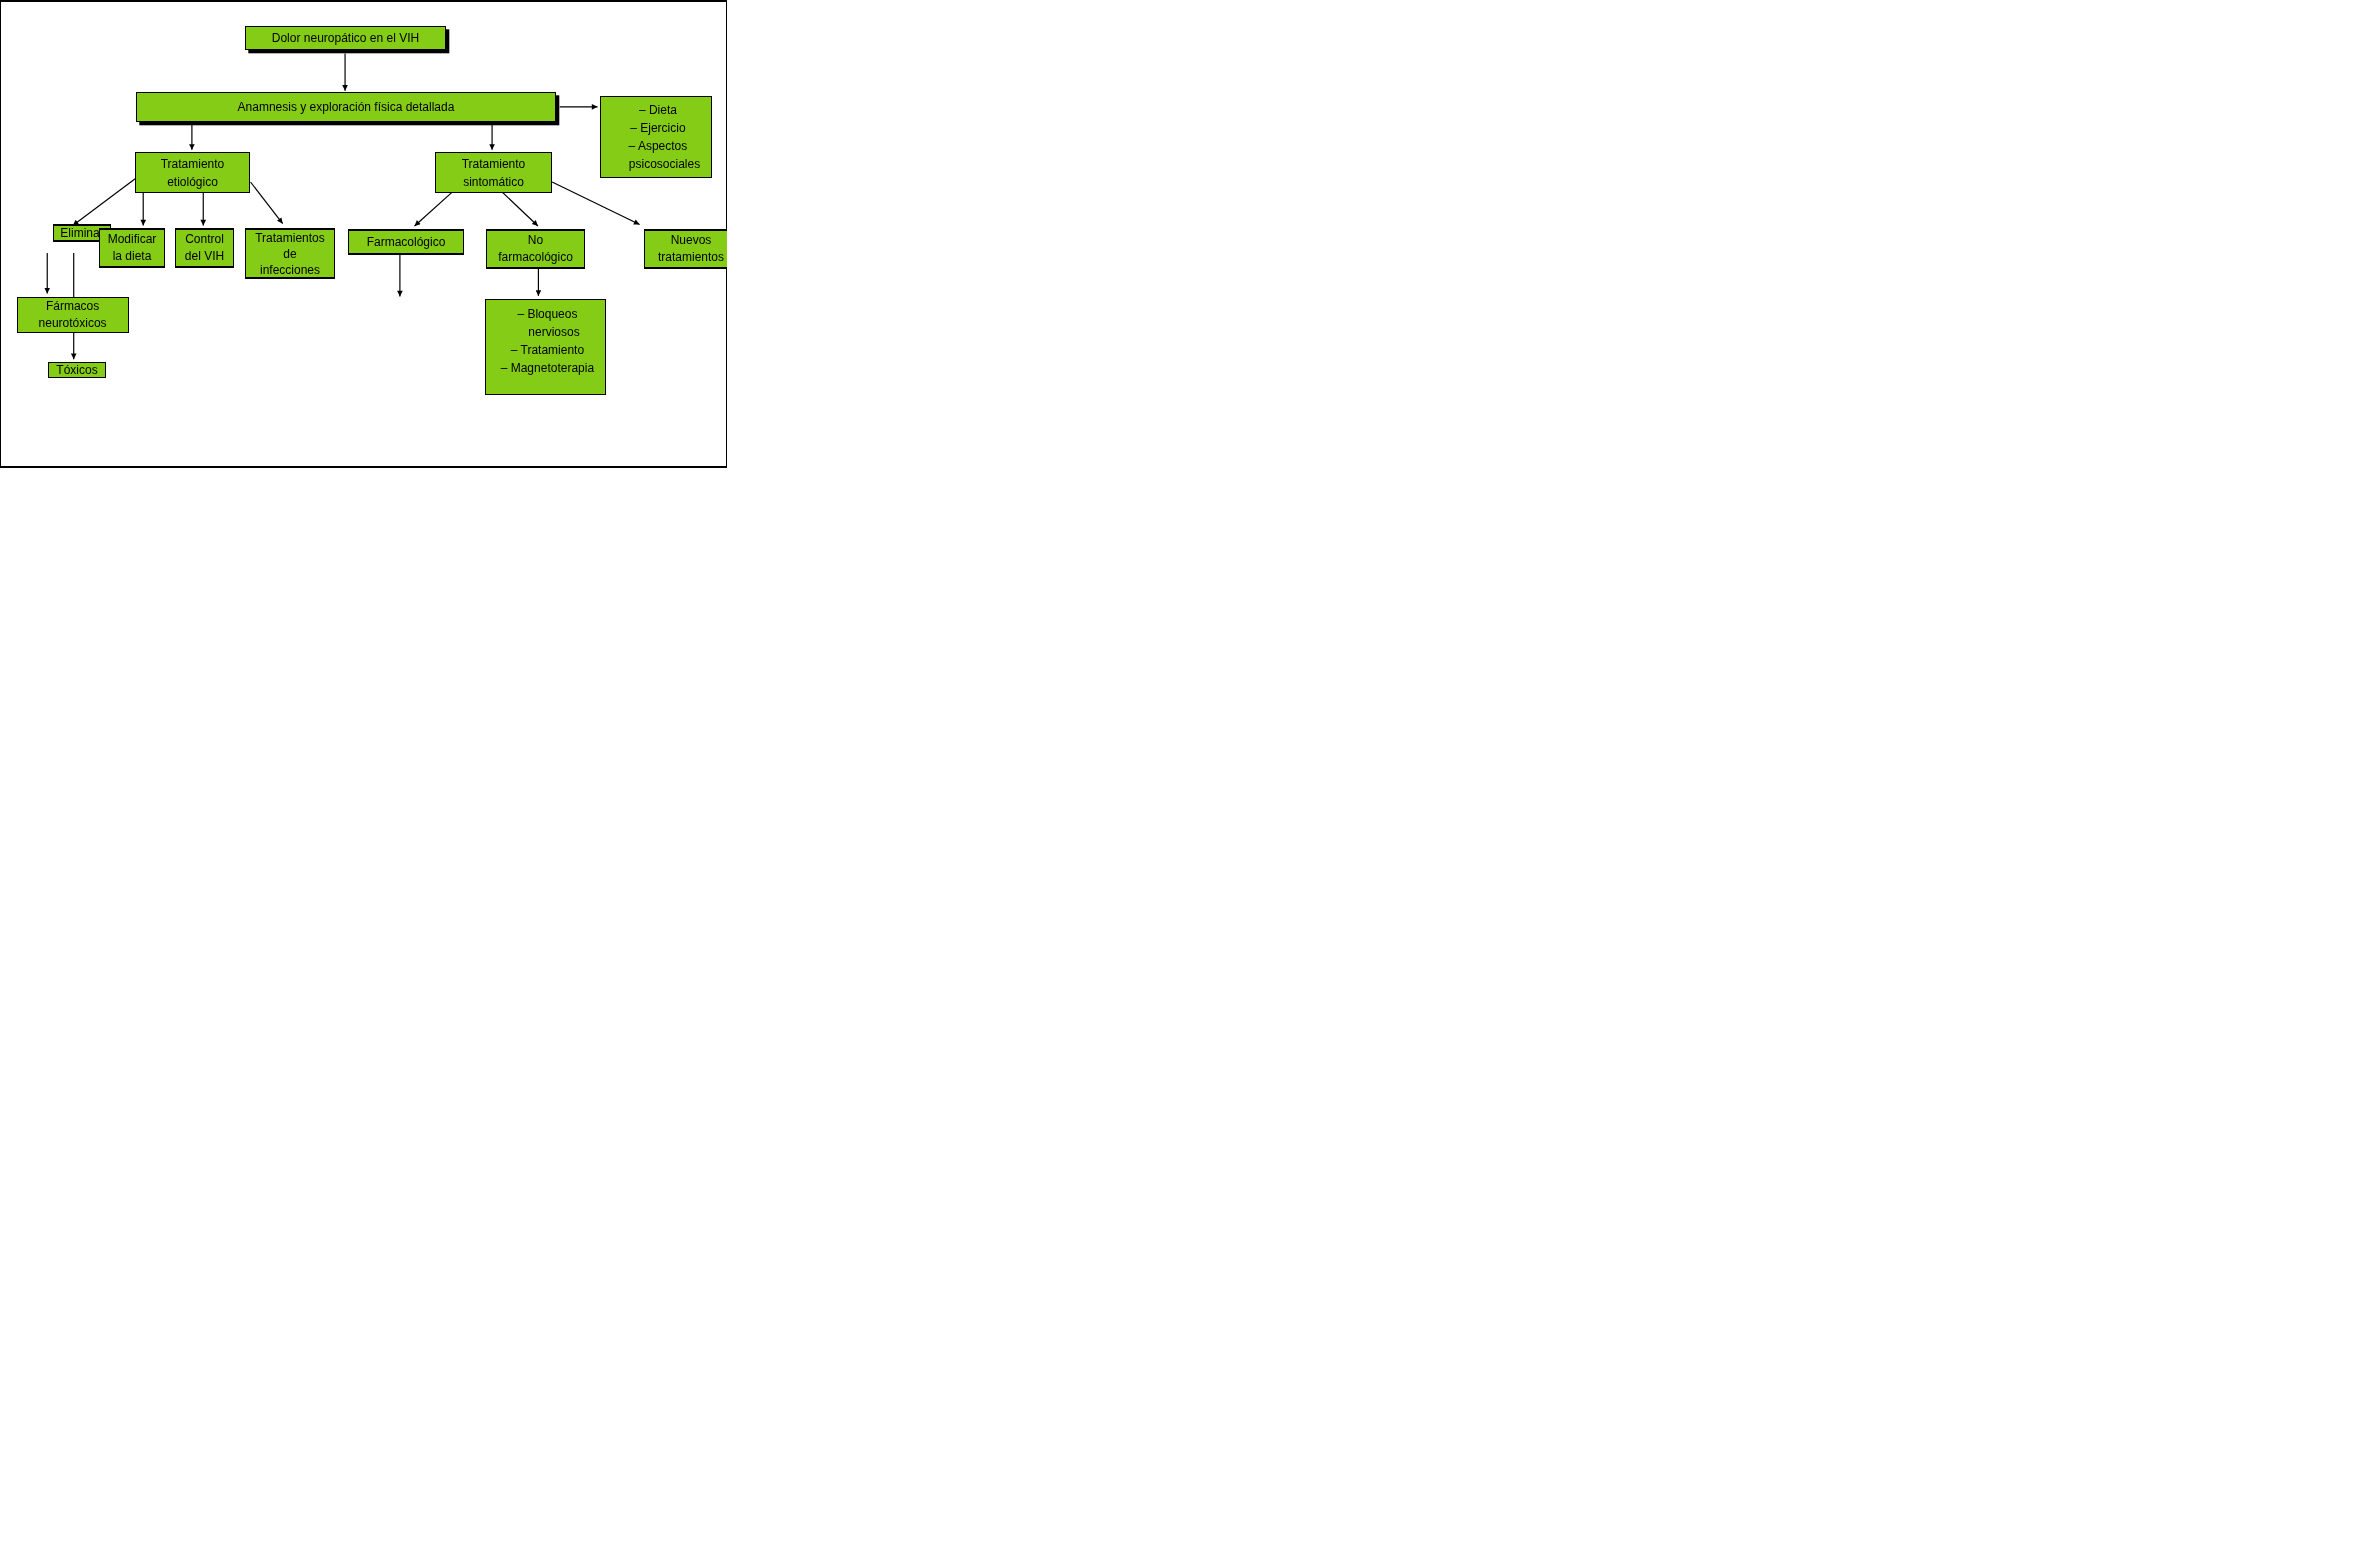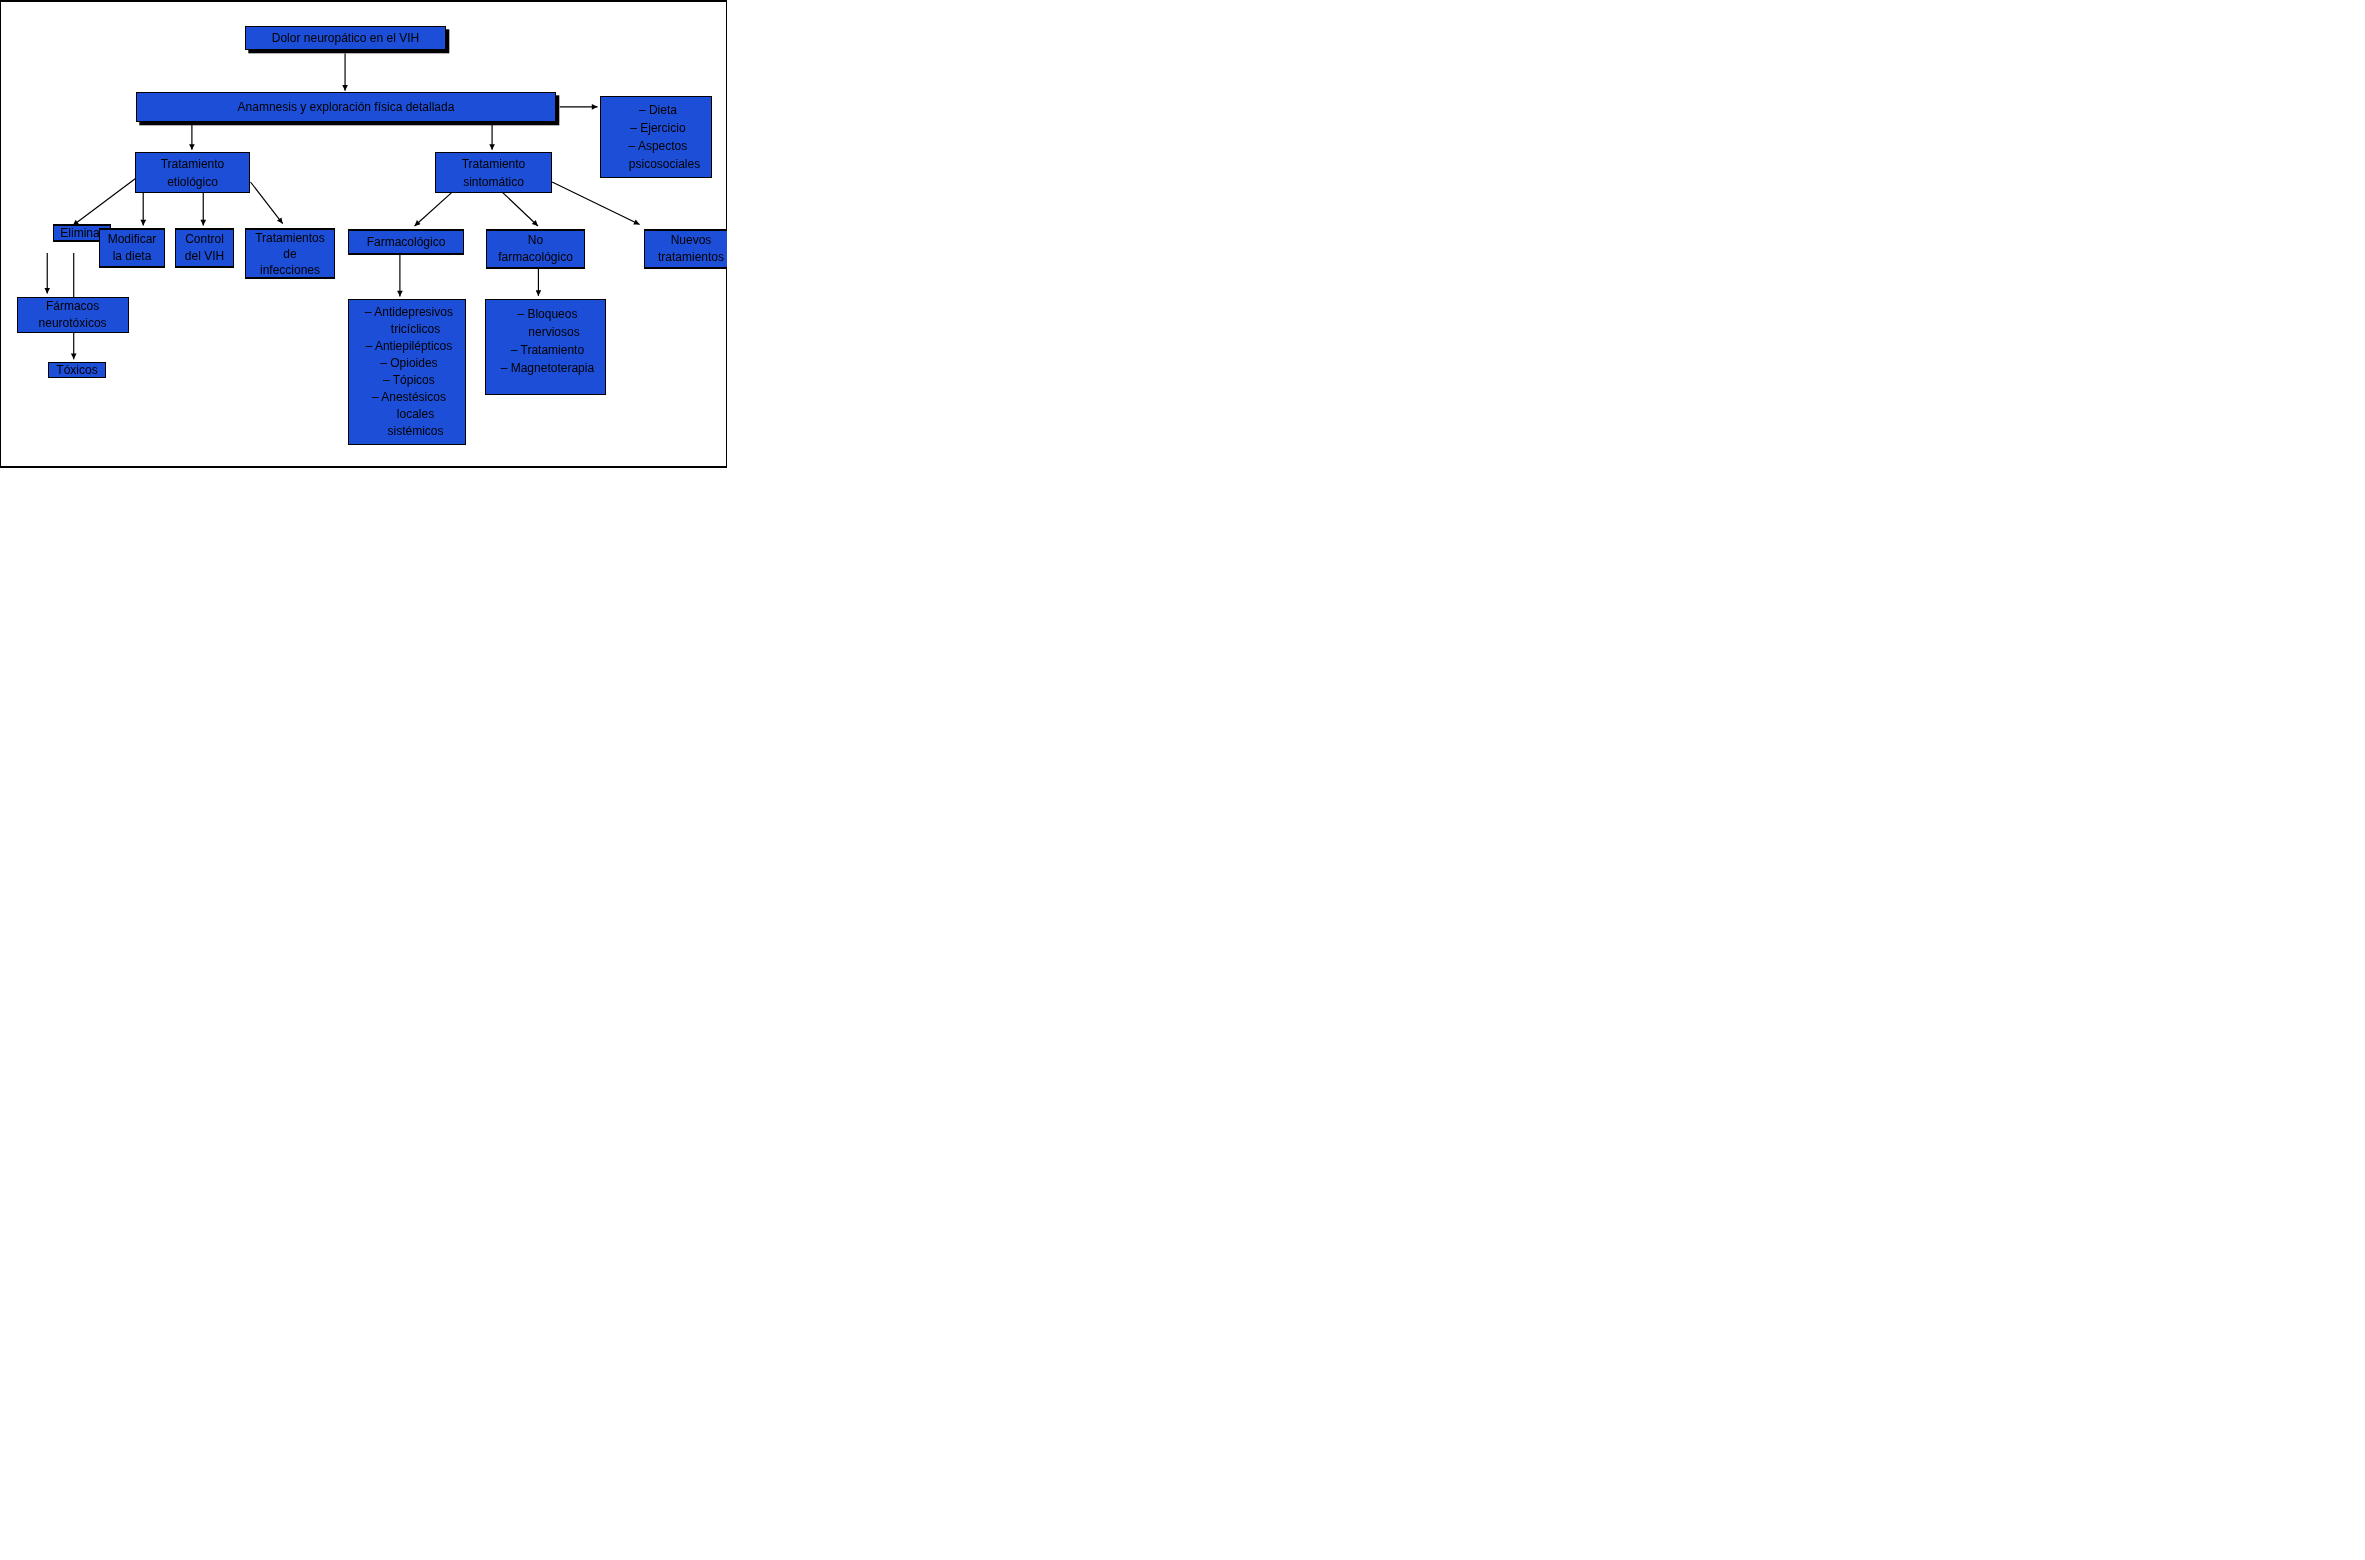--- a/index.html
+++ b/index.html
@@ -11,21 +11,21 @@
     color:#000;
     overflow:hidden;
   }
   #frame{
     position:absolute;left:0;top:0;right:0;bottom:0;
     border:1.9px solid #000;
     border-top-width:2.4px;border-bottom-width:2.8px;
   }
   .box{
     position:absolute;
-    background:#1d4ed8;
+    background:#84cc16;
     border:1.4px solid #000;
     display:flex;
     flex-direction:column;
     align-items:center;
     justify-content:center;
     text-align:center;
     font-size:12px;
     line-height:18px;
     box-sizing:border-box;
     z-index:2;
@@ -144,30 +144,20 @@
 
   <div class="box midline" style="left:16.6px;top:297px;width:112px;height:36px;">
     <div class="line">Fármacos</div>
     <div class="line">neurotóxicos</div>
   </div>
 
   <div class="box" style="left:48px;top:362px;width:58px;height:16px;">
     <div class="line">Tóxicos</div>
   </div>
 
-  <div class="box listbox dense" style="left:348px;top:299px;width:118px;height:146px;">
-    <div class="line">– Antidepresivos</div>
-    <div class="line cont">tricíclicos</div>
-    <div class="line">– Antiepilépticos</div>
-    <div class="line">– Opioides</div>
-    <div class="line">– Tópicos</div>
-    <div class="line">– Anestésicos</div>
-    <div class="line cont">locales</div>
-    <div class="line cont">sistémicos</div>
-  </div>
 
   <div class="box listbox" style="left:485px;top:299px;width:121px;height:96px;padding-top:5.2px;">
     <div class="line">– Bloqueos</div>
     <div class="line cont">nerviosos</div>
     <div class="line">– Tratamiento</div>
     <div class="line">– Magnetoterapia</div>
   </div>
 </div>
 
 

